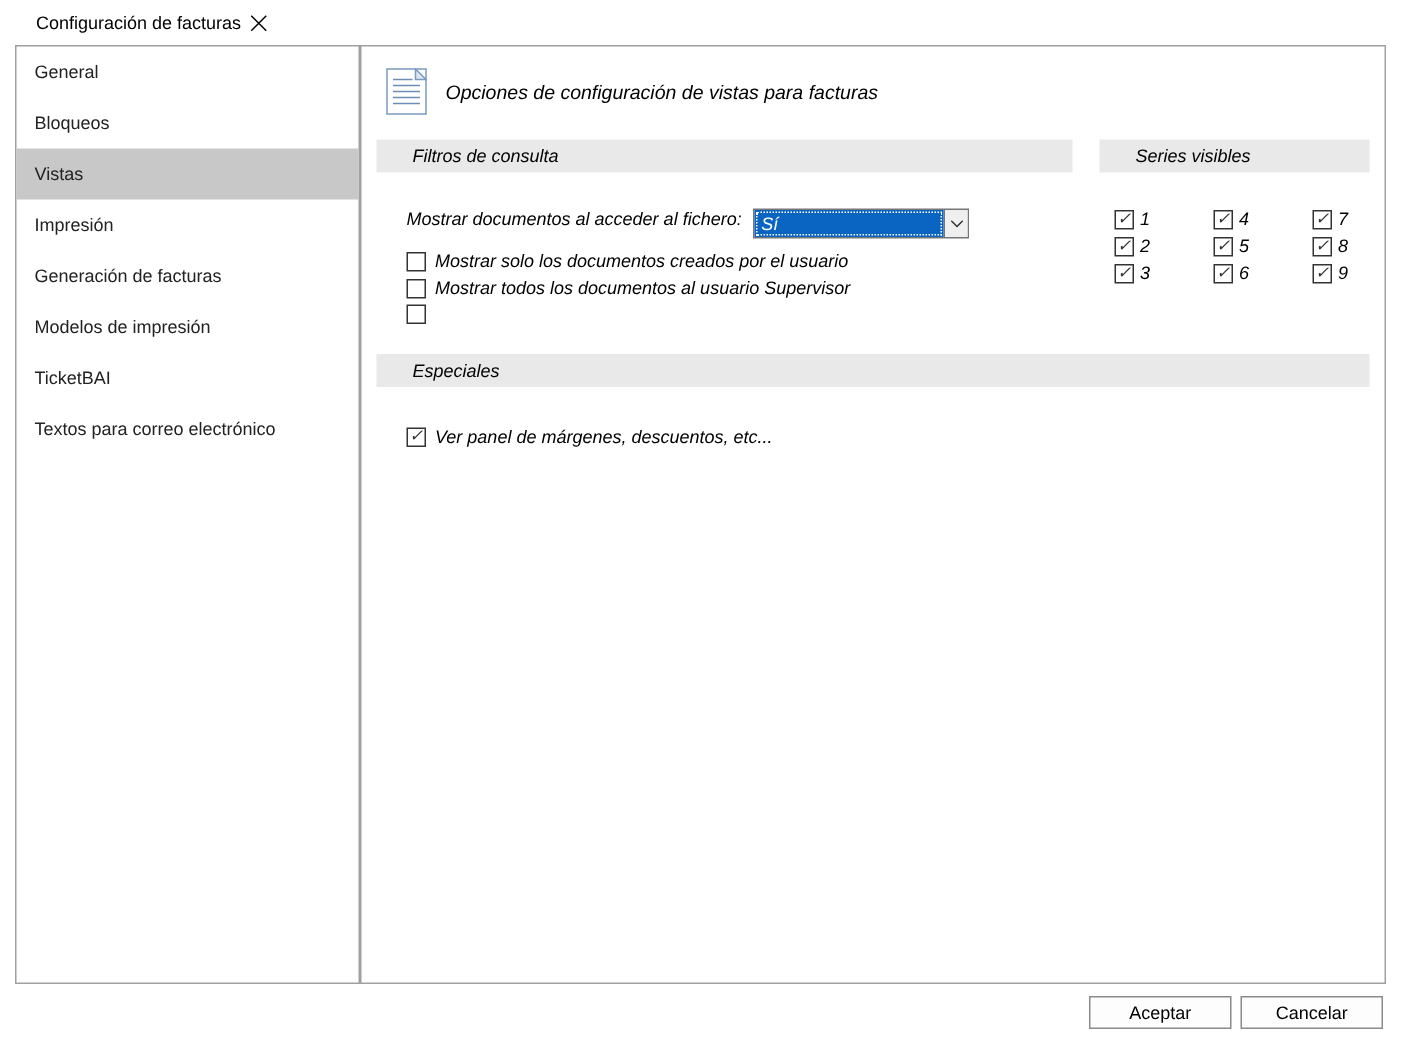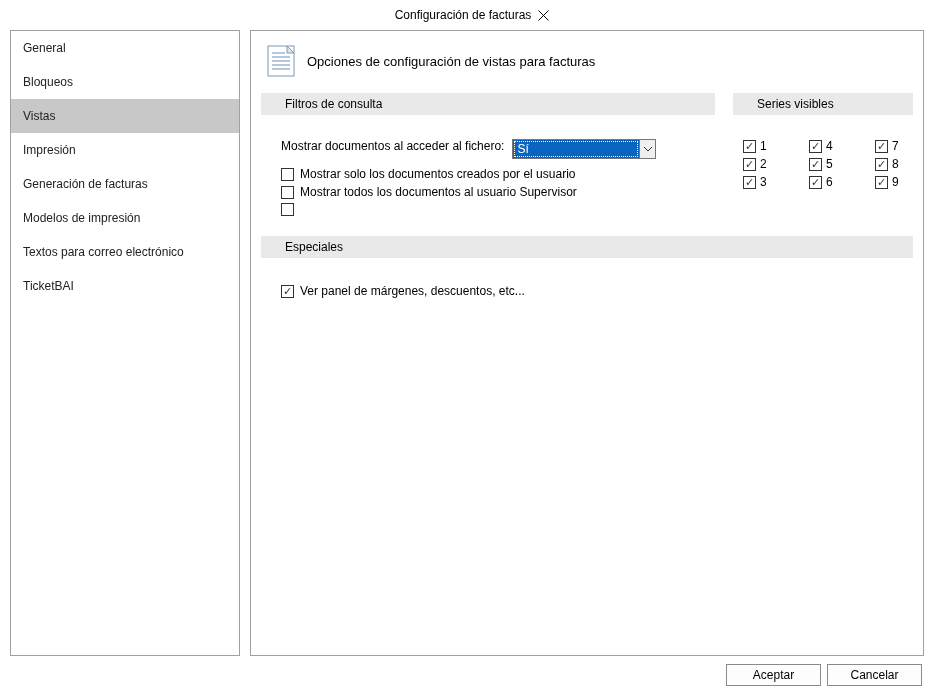--- a/index.html
+++ b/index.html
@@ -8,37 +8,36 @@
       font-size: 12px;
       background: #ffffff;
       color: #000;
       width: 934px;
       height: 694px;
       position: relative;
       overflow: hidden;
     }
     .titlebar {
       display: flex;
-      justify-content: center;
+      justify-content: flex-start;
       align-items: center;
       padding: 6px 8px 6px 24px;
       height: 30px;
     }
     .titlebar .title { font-size: 12px; }
     .titlebar .close {
       width: 24px; height: 24px;
       display: flex; align-items: center; justify-content: center;
       cursor: pointer;
     }
     .titlebar .close svg { width: 11px; height: 11px; }
 
     .dialog-body {
       display: flex;
       padding: 0 10px;
-      gap: 10px;
       height: 626px;
     }
 
     .sidebar {
       width: 230px;
       border: 1px solid #a0a0a0;
       background: #fff;
     }
     .sidebar-item {
       padding: 10px 12px;
@@ -48,20 +47,21 @@
     }
     .sidebar-item.selected {
       background: #c8c8c8;
     }
 
     .content-panel {
       flex: 1;
       border: 1px solid #a0a0a0;
       background: #fff;
       padding: 14px 10px 10px 10px;
+      font-style: italic;
     }
 
     .content-header {
       display: flex;
       align-items: center;
       gap: 12px;
       margin-bottom: 16px;
       padding-left: 6px;
     }
     .doc-icon { width: 28px; height: 32px; }
@@ -187,22 +187,22 @@
 
 <div class="dialog-body">
 
   <div class="sidebar">
     <div class="sidebar-item">General</div>
     <div class="sidebar-item">Bloqueos</div>
     <div class="sidebar-item selected">Vistas</div>
     <div class="sidebar-item">Impresión</div>
     <div class="sidebar-item">Generación de facturas</div>
     <div class="sidebar-item">Modelos de impresión</div>
+    <div class="sidebar-item">TicketBAI</div>
     <div class="sidebar-item">Textos para correo electrónico</div>
-    <div class="sidebar-item">TicketBAI</div>
   </div>
 
   <div class="content-panel">
 
     <div class="content-header">
       <svg class="doc-icon" viewBox="0 0 28 32">
         <rect x="1" y="1" width="26" height="30" fill="#fff" stroke="#7a9ac0" stroke-width="1"></rect>
         <polygon points="20,1 27,8 20,8" fill="#dce7f2" stroke="#7a9ac0" stroke-width="1"></polygon>
         <line x1="5" y1="8" x2="18" y2="8" stroke="#6d8fb5" stroke-width="1"></line>
         <line x1="5" y1="12" x2="23" y2="12" stroke="#6d8fb5" stroke-width="1"></line>

